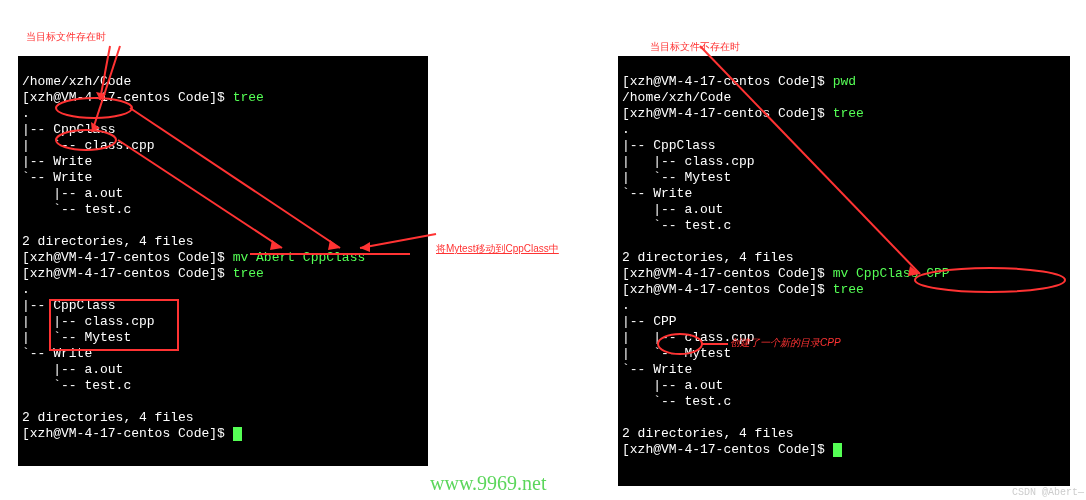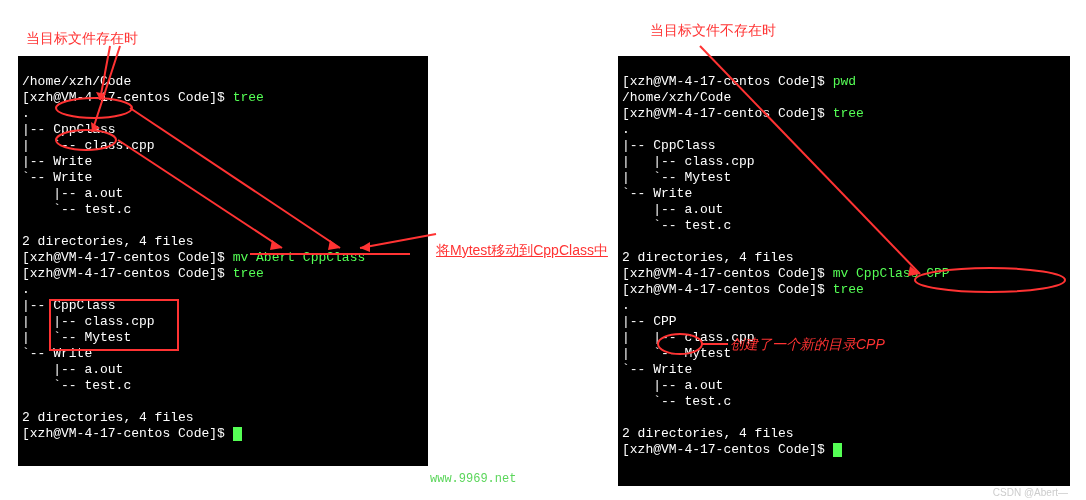--- a/index.html
+++ b/index.html
@@ -38,57 +38,57 @@
     display: inline-block;
     width: 9px;
     height: 14px;
     background: #55ff55;
     vertical-align: middle;
   }
   .annotation {
     position: absolute;
     color: #ff3333;
     font-family: "SimSun", "Microsoft YaHei", sans-serif;
-    font-size: 14px;
+    font-size: 10px;
     z-index: 10;
   }
   .svg-overlay {
     position: absolute;
     left: 0;
     top: 0;
     width: 1086px;
     height: 500px;
     pointer-events: none;
     z-index: 5;
   }
   .watermark {
     position: absolute;
     left: 430px;
     top: 472px;
     color: #5bd65b;
-    font-family: Liberation Mono, monospace;
-    font-size: 12px;
+    font-family: Liberation Serif, serif;
+    font-size: 20px;
     font-weight: normal;
     z-index: 20;
   }
   .credit {
     position: absolute;
-    right: 18px;
+    right: 2px;
     bottom: 2px;
     color: #cccccc;
-    font-family: Liberation Sans, sans-serif;
+    font-family: Liberation Mono, monospace;
     font-size: 10px;
     z-index: 20;
   }
 </style>
 </head>
 <body>
 
 <div class="annotation" style="left:26px; top:30px;">当目标文件存在时</div>
-<div class="annotation" style="left:650px; top:22px;">当目标文件不存在时</div>
+<div class="annotation" style="left:650px; top:40px;">当目标文件不存在时</div>
 <div class="annotation" style="left:436px; top:242px;text-decoration:underline;">将Mytest移动到CppClass中</div>
 <div class="annotation" style="left:730px; top:336px;font-style:italic;">创建了一个新的目录CPP</div>
 
 <svg class="svg-overlay">
 
   <ellipse cx="94" cy="108" rx="38" ry="10" fill="none" stroke="#ff3333" stroke-width="2"></ellipse>
 
   <ellipse cx="86" cy="140" rx="30" ry="10" fill="none" stroke="#ff3333" stroke-width="2"></ellipse>
 
   <line x1="250" y1="254" x2="410" y2="254" stroke="#ff3333" stroke-width="2"></line>

